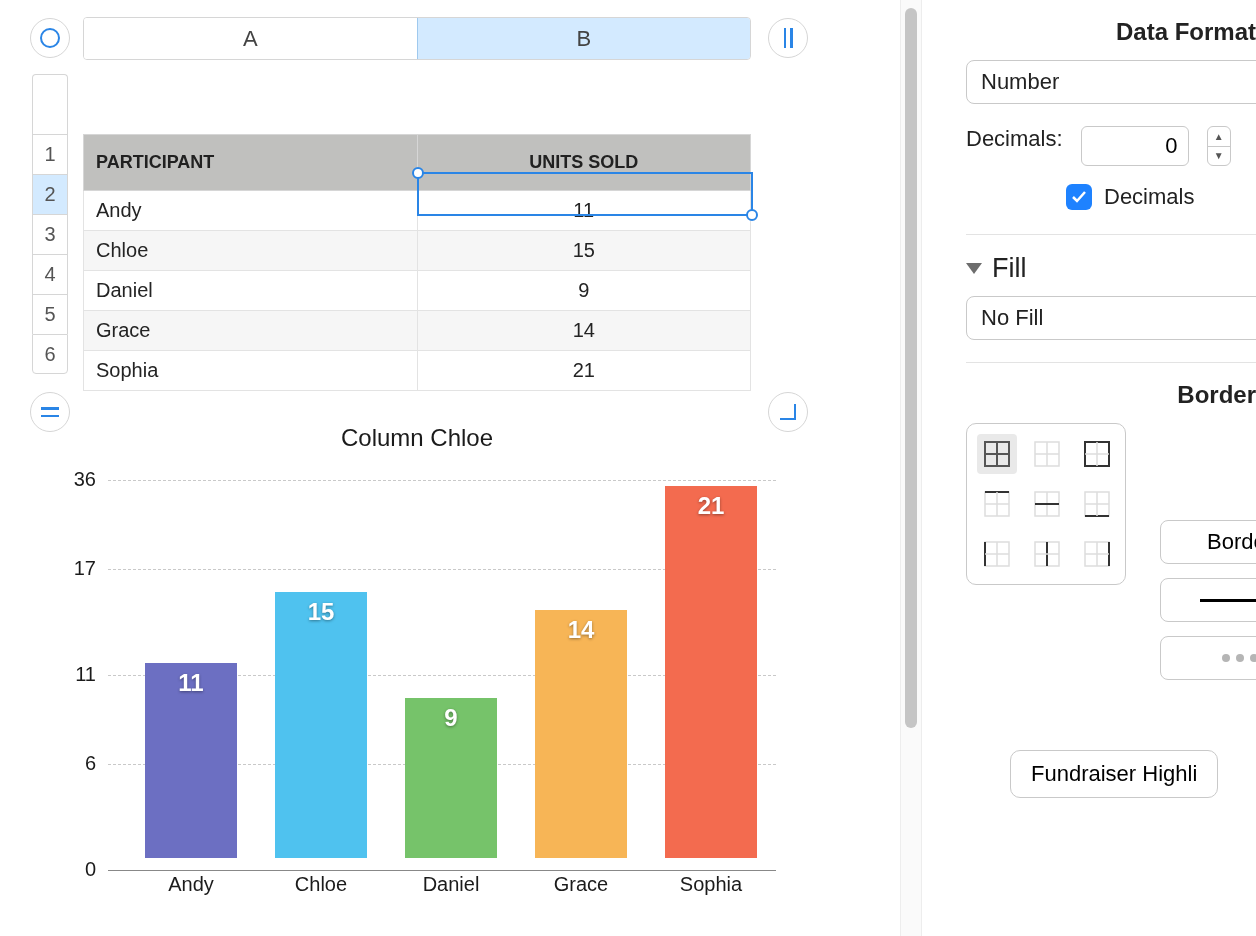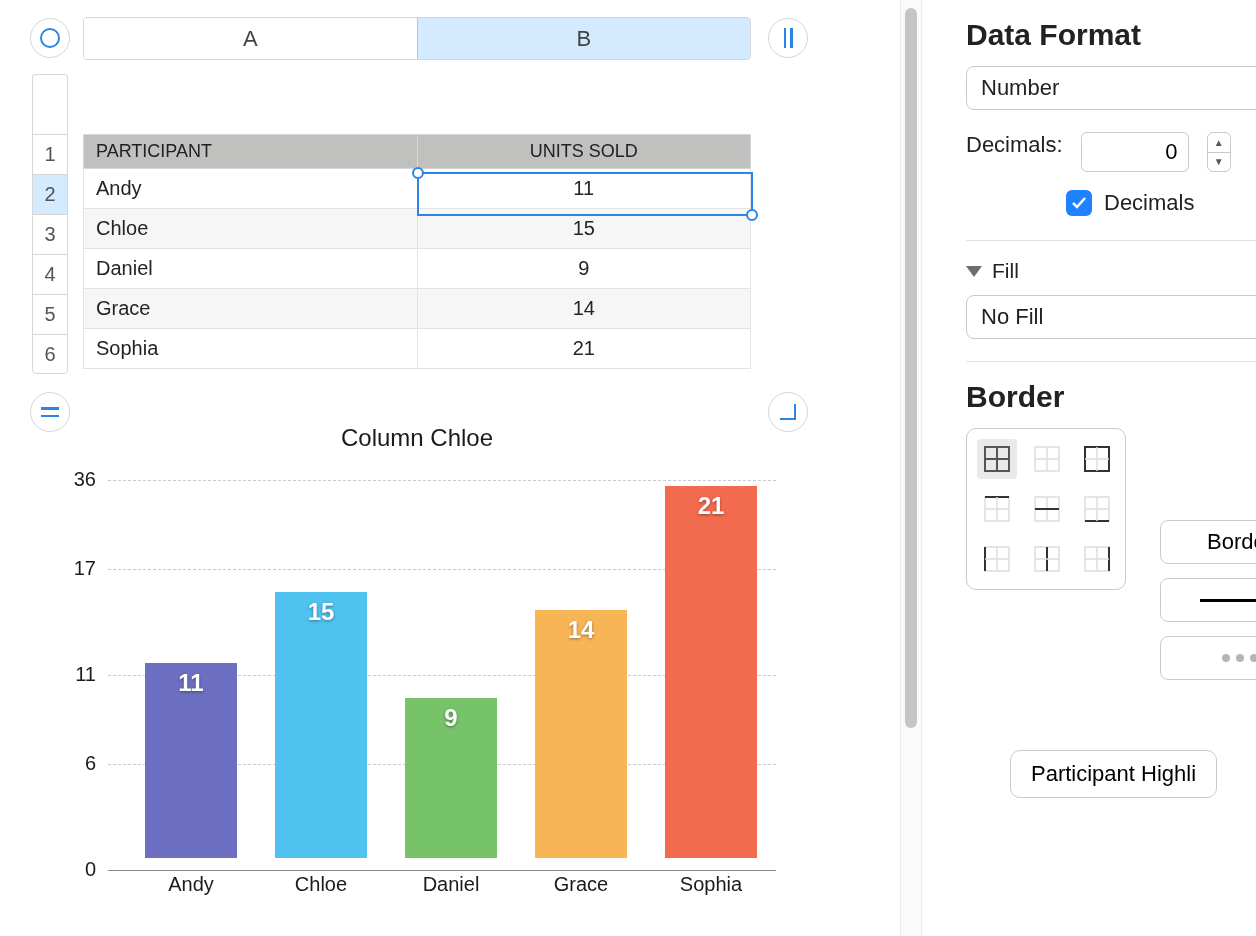--- a/index.html
+++ b/index.html
@@ -107,23 +107,23 @@
 table.data-table {
   position: absolute;
   left: 83px; top: 134px;
   width: 668px;
   border-collapse: collapse;
   font-size: 20px;
 }
 table.data-table th {
   background: #c0c0be;
   color: #212121;
-  font-weight: 400;
+  font-weight: 700;
   text-align: left;
-  padding: 6px 12px;
+  padding: 17px 12px;
   border: 1px solid #d6d6d6;
   text-transform: uppercase;
   font-size: 18px;
 }
 table.data-table th:nth-child(2){ text-align: center; }
 table.data-table td {
   padding: 8px 12px;
   border: 1px solid #e3e3e3;
   color: #242424;
 }
@@ -236,24 +236,25 @@
 }
 .inspector {
   position: absolute;
   left: 922px; top: 0;
   width: 334px; height: 936px;
   padding: 18px 0 0 44px;
   background: #ffffff;
   overflow: hidden;
 }
 .insp-heading {
-  font-size: 30px;
+  font-size: 24px;
   font-weight: 700;
   color: #222;
   margin-bottom: 14px;
+  text-align: right;
 }
 .select-box {
   width: 300px;
   height: 44px;
   border: 1px solid #c9c9c9;
   border-radius: 8px;
   display: flex; align-items: center;
   padding: 0 14px;
   font-size: 22px;
   color: #222;
@@ -510,21 +511,21 @@
           <path d="M2 8 L6 12 L14 3" stroke="#fff" stroke-width="2.5" fill="none"></path>
         </svg>
     </div>
     <span class="insp-label">Decimals</span>
   </div>
 
   <div class="divider"></div>
 
   <div class="disclosure-row">
     <span class="tri-down"></span>
-    <span class="insp-label" style="font-size:21px;">Fill</span>
+    <span class="insp-label" style="font-size:27px;">Fill</span>
   </div>
   <div class="select-box">No Fill</div>
 
   <div class="divider"></div>
 
   <div class="insp-heading">Border</div>
 
   <div class="border-section">
     <div class="border-grid">
       <div class="border-cell sel">
@@ -603,13 +604,13 @@
   <div class="line-preview">
       <div class="line"></div>
     </div>
   <div class="dots-btn">
     <span></span>
       <span></span>
       <span></span>
   </div>
 </div>
 
-<div class="cond-btn">Participant Highli</div>
+<div class="cond-btn">Fundraiser Highli</div>
 
 </body></html>

